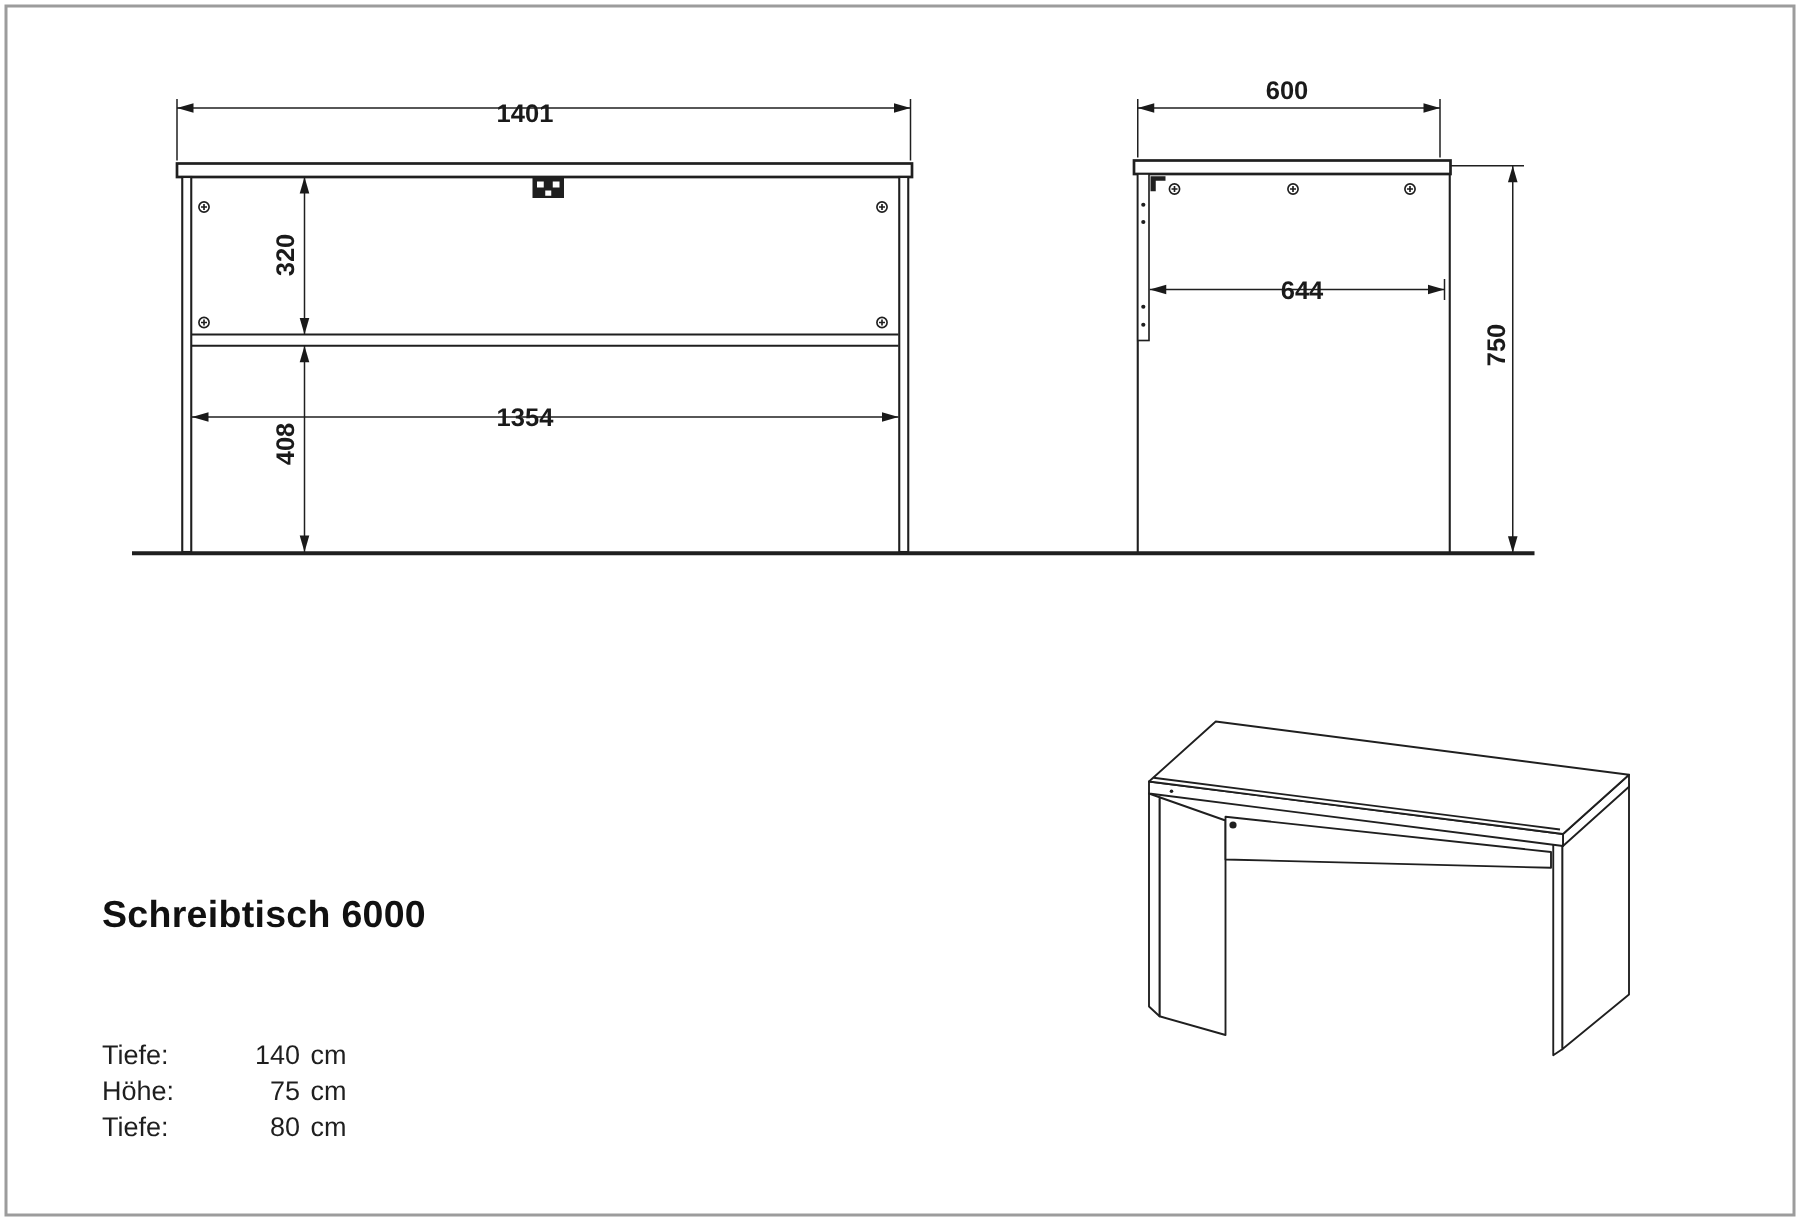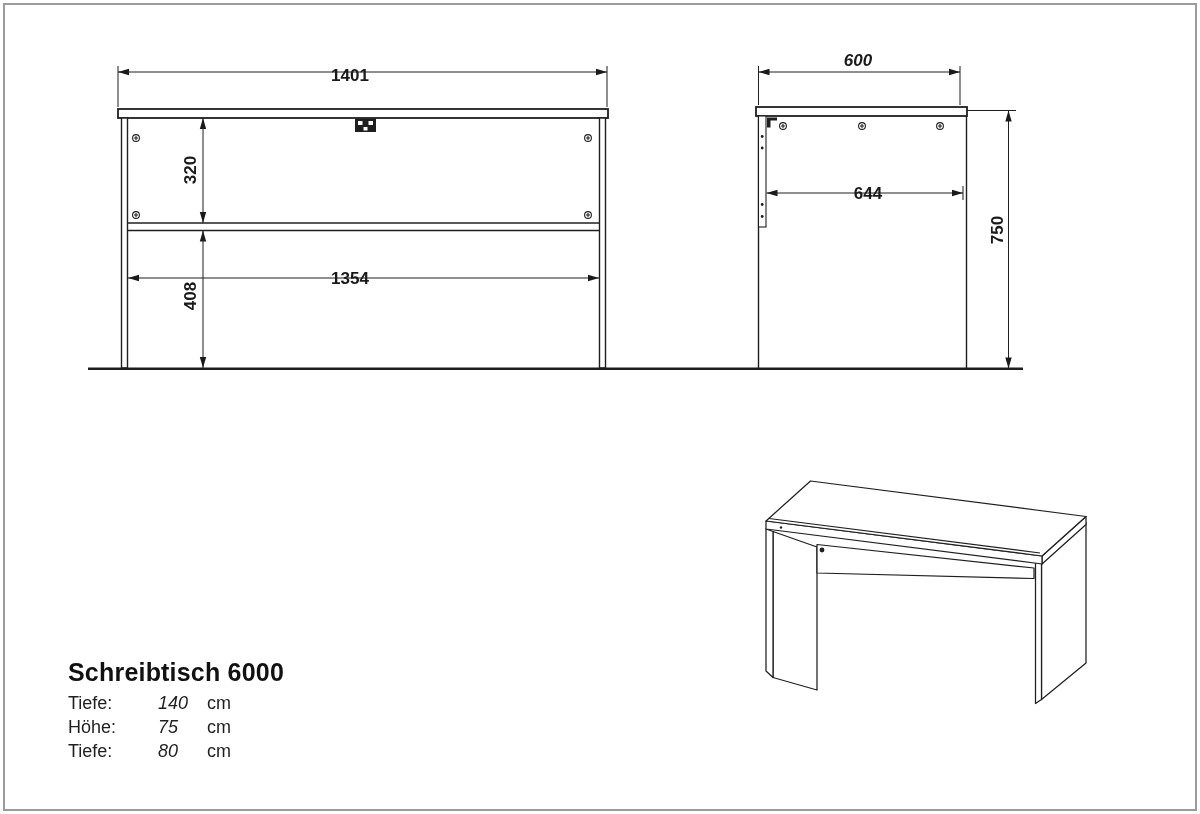--- a/index.html
+++ b/index.html
@@ -5,26 +5,26 @@
   html,body{margin:0;padding:0;background:#fff;}
   body{width:1200px;height:814px;position:relative;overflow:hidden;
        font-family:"Liberation Sans",sans-serif;color:#1f1f1f;}
   .sheet{position:absolute;inset:0;background:#ffffff;}
   .frame{position:absolute;left:3px;top:3px;right:3px;bottom:3px;
          border:2px solid #9c9c9c;pointer-events:none;}
   svg{position:absolute;left:0;top:0;}
   .dim{position:absolute;font-weight:700;font-size:17px;line-height:20px;
        text-align:center;white-space:nowrap;color:#1a1a1a;}
   .dim.vert{transform:rotate(-90deg);}
-  .title{position:absolute;left:68px;top:658px;font-size:25px;font-weight:700;
+  .title{position:absolute;left:68px;top:596px;font-size:25px;font-weight:700;
          letter-spacing:.2px;color:#111;text-align:right;}
   .specs{position:absolute;left:68px;top:691px;font-size:18px;line-height:24px;}
   .spec-row{display:flex;}
   .spec-label{width:90px;display:inline-block;}
-  .spec-value{width:42px;display:inline-block;font-style:italic;}
+  .spec-value{width:42px;display:inline-block;text-align:right;}
   .spec-unit{margin-left:7px;display:inline-block;}
 </style>
 </head>
 <body>
 
 <div class="sheet">
 
   <svg width="1200" height="814" viewBox="0 0 1200 814" stroke="#1f1f1f" fill="none" stroke-linecap="butt">
 
     <g>
@@ -157,21 +157,21 @@
       <polygon points="766,521 810.5,481 1086,516.5 1042,556" fill="#fff"></polygon>
       <path d="M769 518.5 L1040 553"></path>
       <circle cx="781" cy="527.5" r="1.2" fill="#1f1f1f" stroke="none"></circle>
     </g>
   </svg>
 
   <div class="dim" style="left:300px;top:34px;width:100px;margin-top:32px;">1401</div>
   <div class="dim vert" style="left:161px;top:160px;width:60px;">320</div>
   <div class="dim" style="left:300px;top:269px;width:100px;">1354</div>
   <div class="dim vert" style="left:161px;top:286px;width:60px;">408</div>
-  <div class="dim" style="left:808px;top:51px;width:100px;font-style:italic;">600</div>
+  <div class="dim" style="left:808px;top:51px;width:100px;">600</div>
   <div class="dim" style="left:818px;top:184px;width:100px;">644</div>
   <div class="dim vert" style="left:968px;top:220px;width:60px;">750</div>
 
   <div class="title">Schreibtisch 6000</div>
 
   <div class="specs">
     <div class="spec-row">
       <span class="spec-label">Tiefe:</span>
       <span class="spec-value">140</span>
       <span class="spec-unit">cm</span>

